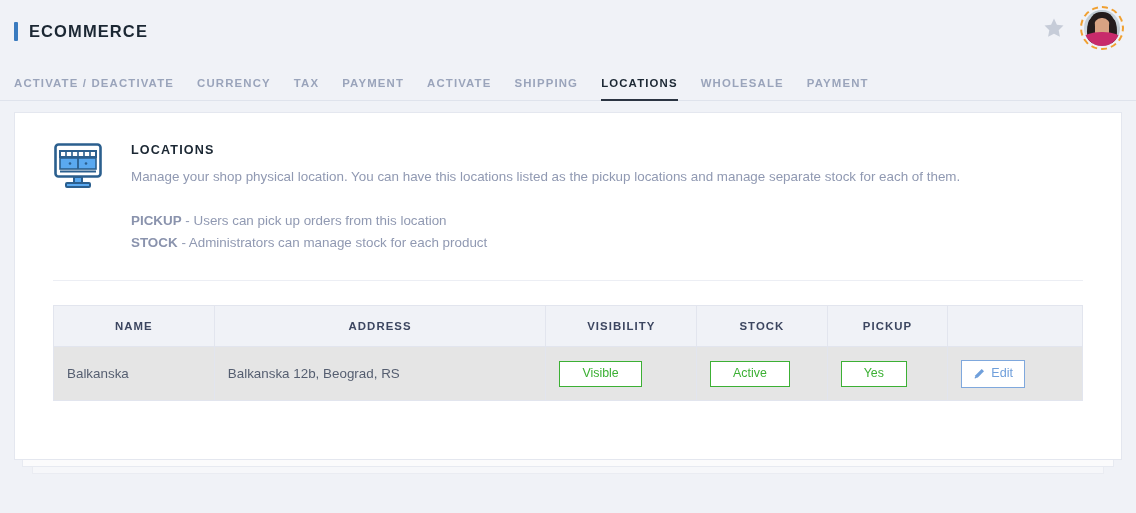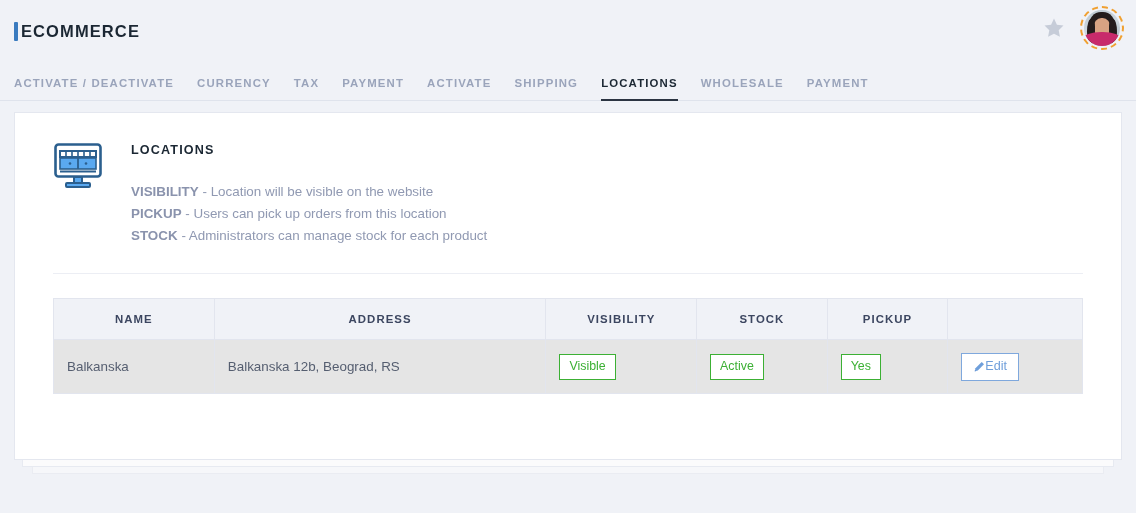--- a/index.html
+++ b/index.html
@@ -12,21 +12,21 @@
   }
 
   
   .topbar {
     position: relative;
     height: 62px;
     padding: 0 14px;
     display: flex;
     align-items: center;
   }
-  .title-wrap { display: flex; align-items: center; gap: 3px; justify-content: center; }
+  .title-wrap { display: flex; align-items: center; gap: 11px; justify-content: center; }
   .title-accent {
     width: 4px; height: 19px; background: #3a7bbf; border-radius: 1px;
   }
   .app-title {
     font-size: 16.5px; font-weight: bold; letter-spacing: 1.1px;
     color: #1b2733;
   }
   .topbar-right {
     position: absolute; right: 12px; top: 6px;
     display: flex; align-items: center; gap: 14px;
@@ -142,25 +142,25 @@
   .col-vis  { width: 150px; }
   .col-stk  { width: 130px; }
   .col-pkp  { width: 120px; }
   .col-act  { width: 134px; }
 
   .badge {
     display: inline-block;
     border: 1px solid #3cb034; color: #3cb034;
     background: #fff;
     font-size: 12.4px;
-    padding: 5px 9px;
+    padding: 5px 22px;
     line-height: 1.1;
   }
   .edit-btn {
-    display: inline-flex; align-items: center; 
+    display: inline-flex; align-items: center; gap: 6px;
     border: 1px solid #7fa8dd; color: #6f9fdb;
     background: #fff; font-size: 12.6px;
     padding: 6px 11px; cursor: pointer; line-height: 1.1;
   }
   .pencil { width: 12px; height: 12px; display: block; }
 </style>
 </head>
 <body>
 
 <div class="topbar">
@@ -217,26 +217,23 @@
           <circle cx="17" cy="21.5" r="1.3" fill="#2b5f8e"></circle>
           <circle cx="33" cy="21.5" r="1.3" fill="#2b5f8e"></circle>
           <path d="M7 29.5h36" stroke="#2b5f8e" stroke-width="2"></path>
           <rect x="21" y="35" width="8" height="6" fill="#5aa9f0" stroke="#2b5f8e" stroke-width="2"></rect>
           <rect x="13" y="41" width="24" height="4" rx="1" fill="#5aa9f0" stroke="#2b5f8e" stroke-width="2"></rect>
         </svg>
       </span>
 
       <div>
         <div class="sec-title">LOCATIONS</div>
+        <div class="sec-desc">Manage your shop physical location. You can have this locations listed as the pickup locations and manage separate stock for each of them.</div>
 
         <div class="legend">
-          <div class="legend-row">
-            <span class="legend-key">VISIBILITY</span>
-            <span>- Location will be visible on the website</span>
-          </div>
           <div class="legend-row">
             <span class="legend-key">PICKUP</span>
             <span>- Users can pick up orders from this location</span>
           </div>
           <div class="legend-row">
             <span class="legend-key">STOCK</span>
             <span>- Administrators can manage stock for each product</span>
           </div>
         </div>
       </div>

